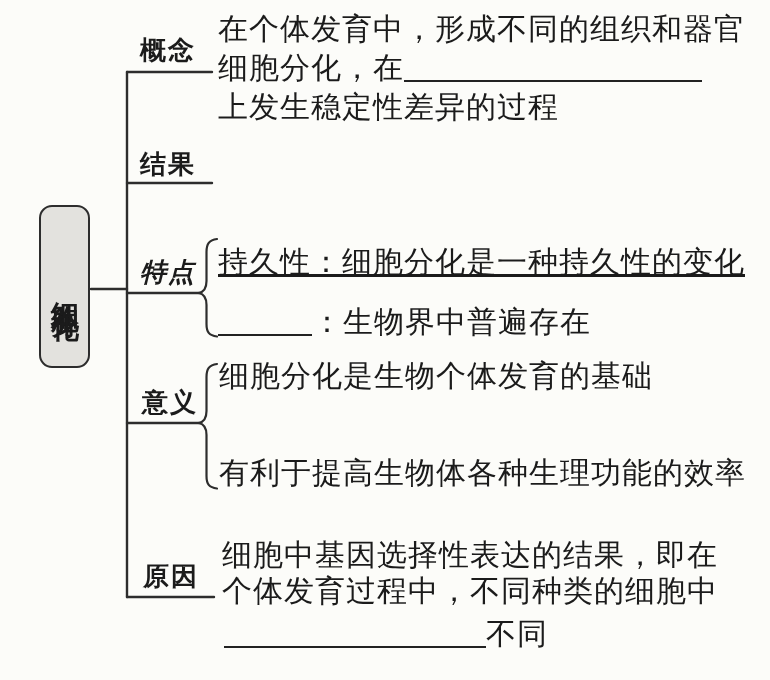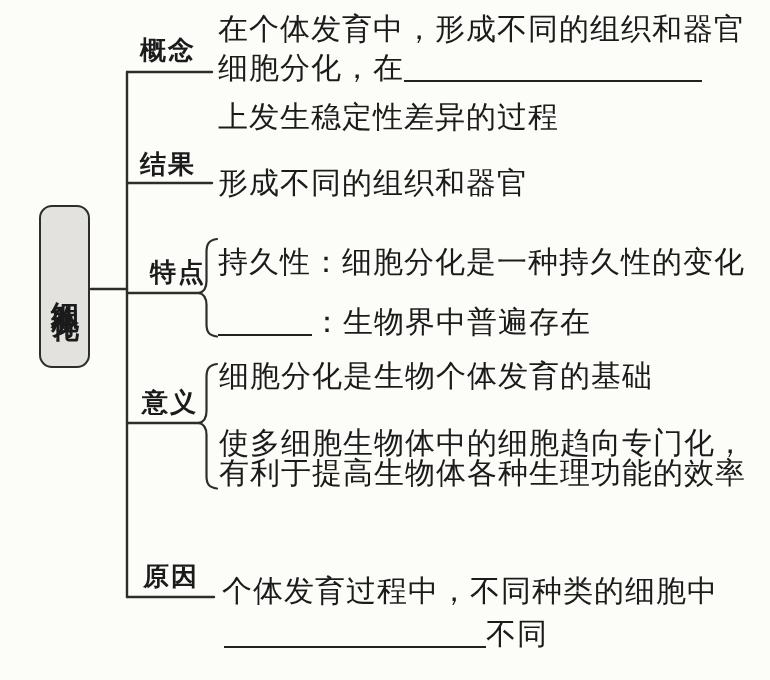--- a/index.html
+++ b/index.html
@@ -88,39 +88,38 @@
       <path d="M217 364 C209 365 206.5 369 206.5 377 L206.5 411 C206.5 418 204.5 422 198.5 423 C204.5 424 206.5 428 206.5 435 L206.5 476 C206.5 484 209 487.5 217 488.5" stroke-width="2.2"></path>
     </g>
   </svg>
 
   <div class="root-node">
     <span class="vtext">细胞分化</span>
   </div>
 
   <div class="branch-label" style="left:140px; top:33px;">概念</div>
   <div class="branch-label" style="left:140px; top:147px;">结果</div>
-  <div class="branch-label" style="left:150px; top:255px;">特点</div>
+  <div class="branch-label" style="left:140px; top:255px;font-style:italic;">特点</div>
   <div class="branch-label" style="left:142px; top:385px;">意义</div>
   <div class="branch-label" style="left:143px; top:559px;">原因</div>
 
   <div class="content-line" style="left:218px; top:11px;">在个体发育中，形成不同的组织和器官</div>
   <div class="content-line" style="left:218px; top:50px;">
     <span>细胞分化，在</span><span class="blank blank-concept"></span>
   </div>
-  <div class="content-line" style="left:218px; top:99px;">上发生稳定性差异的过程</div>
+  <div class="content-line" style="left:218px; top:89px;">上发生稳定性差异的过程</div>
 
-  <div class="content-line" style="left:218px; top:165px;">形成不同的组织和器官</div>
 
-  <div class="content-line" style="left:218px; top:244px;">持久性：细胞分化是一种持久性的变化</div>
+  <div class="content-line" style="left:218px; top:244px;text-decoration:underline;">持久性：细胞分化是一种持久性的变化</div>
   <div class="content-line" style="left:218px; top:304px;">
     <span class="blank blank-features"></span><span>：生物界中普遍存在</span>
   </div>
 
   <div class="content-line" style="left:219px; top:358px;">细胞分化是生物个体发育的基础</div>
-  <div class="content-line" style="left:219px; top:425px;">使多细胞生物体中的细胞趋向专门化，</div>
   <div class="content-line" style="left:219px; top:455px;">有利于提高生物体各种生理功能的效率</div>
 
+  <div class="content-line" style="left:222px; top:537px;">细胞中基因选择性表达的结果，即在</div>
   <div class="content-line" style="left:222px; top:573px;text-align:right;">个体发育过程中，不同种类的细胞中</div>
   <div class="content-line" style="left:224px; top:616px;">
     <span class="blank blank-cause"></span><span>不同</span>
   </div>
 
 </div>
 
 </body></html>

